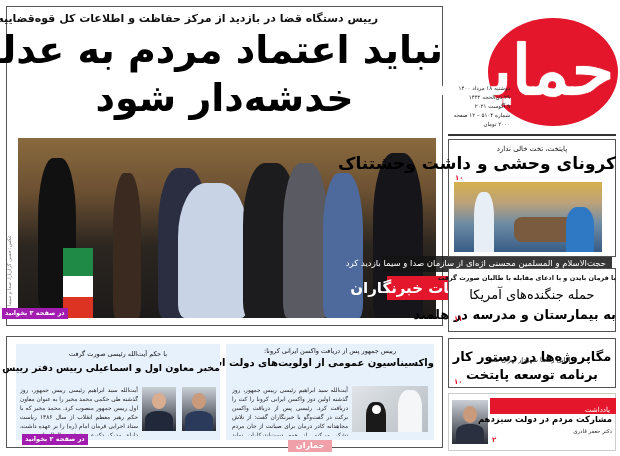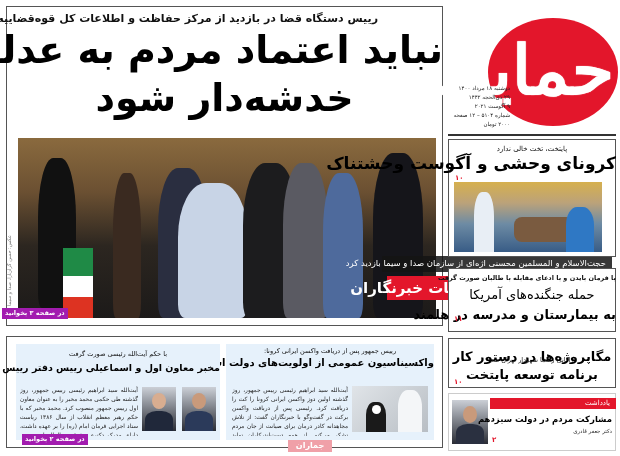--- a/index.html
+++ b/index.html
@@ -18,21 +18,21 @@
 .logo-circle{right:2px;top:18px;width:130px;height:108px;border-radius:50%;background:#e3162b}
 .dateline{font-size:5.5px;color:#222;text-align:right;line-height:9px;white-space:nowrap}
 .rule{height:2px;background:#333}
 .box-r{border:1.5px solid #555;background:#fff}
 .blue-box{background:#e6f1fb}
 .body-text{font-size:5.8px;line-height:9px;color:#222;text-align:justify;overflow:hidden}
 .num{color:#e3162b;font-size:7px;font-weight:bold}
 .hosp{left:454px;top:182px;width:148px;height:70px;background:linear-gradient(180deg,#d6b04e 0%,#bba27a 30%,#6d8ba4 60%,#385c86 100%);overflow:hidden}
 .portrait{background:linear-gradient(180deg,#cbcfd6 0%,#8a8e96 40%,#2a2d35 100%);overflow:hidden}
 .face{position:absolute;border-radius:50%;background:#c99a7b}
-.red-bar{background:#e3162b;color:#fff;font-size:7px;text-align:right;padding:1px 6px}
+.red-bar{background:#e3162b;color:#fff;font-size:7px;text-align:right;padding:8px 6px}
 </style>
 </head>
 <body>
 
 <div class="abs lead-box"></div>
 <div class="abs kicker" style="left:6px;top:12px;width:372px;font-size:11px;">رییس دستگاه قضا در بازدید از مرکز حفاظت و اطلاعات کل قوه‌قضاییه:</div>
 <div class="abs hl" style="left:6px;top:30px;width:437px;font-size:38px;">نباید اعتماد مردم به عدلیه</div>
 <div class="abs hl" style="left:6px;top:78px;width:437px;font-size:38px;">خدشه‌دار شود</div>
 
 <div class="abs photo-main">
@@ -60,21 +60,21 @@
     <div class="dateline">۲۹ ذی‌الحجه ۱۴۴۲</div>
     <div class="dateline">۹ آگوست ۲۰۲۱</div>
     <div class="dateline">شماره ۵۱۰۴ – ۱۲ صفحه</div>
     <div class="dateline">۲۰۰۰ تومان</div>
   </div>
 </div>
 <div class="abs rule" style="left:448px;top:134px;width:168px;"></div>
 
 <div class="abs box-r" style="left:448px;top:139px;width:168px;height:118px;"></div>
 <div class="abs kicker" style="left:448px;top:145px;width:168px;font-size:7px;font-weight:normal;">پایتخت، تخت خالی ندارد</div>
-<div class="abs hl" style="left:448px;top:154px;width:168px;font-size:17px;">کرونای وحشی و آگوست وحشتناک</div>
+<div class="abs hl" style="left:448px;top:154px;width:168px;font-size:17px;">کرونای وحشی و داشت وحشتناک</div>
 <div class="abs num" style="left:455px;top:174px;">۱۰</div>
 <div class="abs hosp">
   <div style="position:absolute;left:20px;top:10px;width:20px;height:60px;background:#e8eef5;border-radius:40% 40% 0 0;"></div>
   <div style="position:absolute;left:60px;top:35px;width:60px;height:25px;background:#7a5b40;border-radius:8px;"></div>
   <div style="position:absolute;right:8px;top:25px;width:28px;height:45px;background:#2f78c4;border-radius:40% 40% 0 0;"></div>
 </div>
 
 <div class="abs box-r" style="left:448px;top:268px;width:168px;height:64px;"></div>
 <div class="abs kicker" style="left:448px;top:274px;width:168px;font-size:6.5px;font-weight:bold;">با فرمان بایدن و با ادعای مقابله با طالبان صورت گرفت</div>
 <div class="abs hl" style="left:448px;top:288px;width:168px;font-size:13px;font-weight:normal;">حمله جنگنده‌های آمریکا</div>

